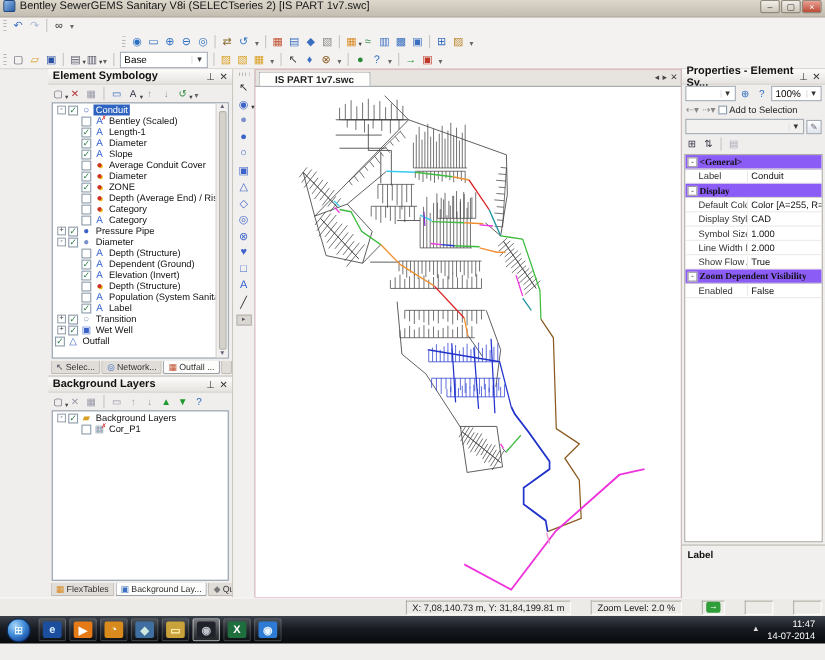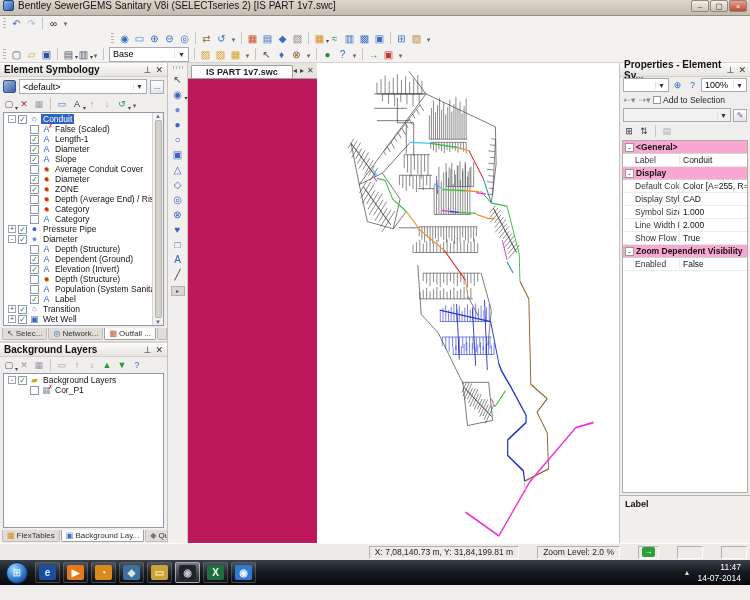--- a/index.html
+++ b/index.html
@@ -31,21 +31,21 @@
              font-size:10px; position:relative; flex:none; border-radius:2px; }
   .tb-icon .mini-arrow { position:absolute; right:-2px; bottom:1px; font-size:6px; color:#444; }
   .tb-sep { width:1px; height:12px; background:#c8c4bf; margin:0 3px; flex:none; }
   .tb-ov { font-size:7px; color:#666; width:9px; text-align:center; align-self:flex-end; padding-bottom:2px; flex:none; }
   .tb-combo { display:flex; align-items:center; height:15px; width:80px; background:#fff; margin:0 2px;
               border:1px solid #a5acb5; font-size:9px; padding:0 3px; flex:none; }
   .tb-combo .cv { flex:1; overflow:hidden; white-space:nowrap; }
   .tb-combo .ca { font-size:7px; color:#333; border-left:1px solid #dde2e8; padding-left:3px; }
 
   
-  .main { display:flex; height:480px; }
+  .main { display:flex; height:480px;padding-left:44px; }
   .leftdock { width:168px; background:#f0eeec; border-right:1px solid #c5c1bb; display:flex; flex-direction:column; }
   .panel { display:flex; flex-direction:column; }
   .panel.sym { height:280px; border-bottom:2px solid #d8d4cf; }
   .panel.bgp { flex:1; }
   .panel-h { height:14px; flex:none; display:flex; align-items:center; padding:0 4px; font-size:10px; font-weight:bold;
              color:#111; background:linear-gradient(#fcfcfb,#e6e3df); border-bottom:1px solid #d4d0ca; }
   .ph-btns { margin-left:auto; display:flex; gap:4px; font-size:9px; color:#333; font-weight:normal; }
   .sym-combo-row { display:flex; align-items:center; gap:3px; padding:2px 3px; height:19px; flex:none; }
   .mini-led { width:13px; height:13px; border-radius:2px; flex:none;
               background:linear-gradient(135deg,#9db8e0,#3a5fa8); border:1px solid #35518a; }
@@ -86,42 +86,42 @@
               align-items:center; padding-top:3px; }
   .vt-grip { width:10px; height:3px; flex:none; margin-bottom:3px;
              background:repeating-linear-gradient(90deg,#b9b5b0 0 1px, transparent 1px 3px); }
   .vt-icon { width:16px; height:15px; display:flex; align-items:center; justify-content:center; font-size:10px;
              position:relative; flex:none; }
   .vt-icon .mini-arrow { position:absolute; right:-2px; bottom:1px; font-size:6px; color:#333; }
   .vt-end { margin-top:4px; width:14px; height:10px; background:#dad6d1; border:1px solid #b5b2ac; font-size:6px;
             color:#555; text-align:center; line-height:9px; }
 
   
-  .canvas { flex:1; display:flex; flex-direction:row; background:#be185d; border-right:1px solid #c5c1bb; min-width:0; }
+  .canvas { flex:1; display:flex; flex-direction:column; background:#be185d; border-right:1px solid #c5c1bb; min-width:0; }
   .tabbar { height:16px; flex:none; display:flex; align-items:flex-end; padding:1px 3px 0; background:#e7e4e0;
             border-bottom:1px solid #9aa0a6; }
   .dtab { background:#fdfdfc; border:1px solid #9aa0a6; border-bottom:none; border-radius:2px 2px 0 0;
           font-size:9px; font-weight:bold; color:#222; padding:1px 14px; }
   .tab-ctrls { margin-left:auto; display:flex; gap:3px; font-size:8px; color:#444; padding-bottom:3px; }
   .cbody { flex:1; background:#fff; position:relative; }
   .cbody svg { position:absolute; inset:0; width:100%; height:100%; }
 
   
   .rightpanel { width:130px; background:#f0eeec; display:flex; flex-direction:column; }
   .rp-row { display:flex; align-items:center; gap:2px; padding:1px 3px; flex:none; }
   .rp-icon { width:13px; height:12px; display:flex; align-items:center; justify-content:center; font-size:9px; flex:none; }
   .combo.small { height:14px; }
   .chk { width:8px; height:8px; border:1px solid #8a9aa8; background:#fff; flex:none; }
   .rp-label { font-size:8.5px; color:#222; white-space:nowrap; }
   .edit-btn { width:14px; height:13px; flex:none; border:1px solid #a5acb5; background:linear-gradient(#fff,#dfe5ec);
               font-size:8px; text-align:center; line-height:12px; color:#667; }
   .grid { flex:1; background:#fff; border:1px solid #b0aca6; margin:1px 2px 0; overflow:hidden;
           display:flex; flex-direction:column; }
   .grow { display:flex; align-items:center; height:13px; font-size:8.5px; border-bottom:1px solid #eceae6; flex:none; }
-  .grow.cat { background:#f9a8d4; font-weight:bold; border-bottom:1px solid #d8d4d0; }
+  .grow.cat { background:#8b5cf6; font-weight:bold; border-bottom:1px solid #d8d4d0;font-family:Liberation Serif, serif; }
   .gexp { width:9px; height:9px; flex:none; border:1px solid #999; background:#fff; font-size:7px; line-height:7px;
           text-align:center; margin:0 2px; font-weight:normal; }
   .glabel { width:56px; flex:none; padding-left:12px; color:#333; overflow:hidden; white-space:nowrap; }
   .grow.cat .glabel { width:auto; padding-left:0; color:#111; }
   .gvalue { flex:1; border-left:1px solid #eceae6; padding-left:3px; overflow:hidden; white-space:nowrap; color:#111; }
   .help-box { height:48px; flex:none; margin-top:2px; border-top:1px solid #b9b5af; background:#f2f0ee; padding:3px 5px; }
   .help-title { font-size:9px; font-weight:bold; color:#111; margin-bottom:2px; }
   .help-text { font-size:8.5px; color:#333; line-height:1.2; }
 
   
@@ -239,28 +239,20 @@
     <div class="leftdock">
 
       <div class="panel sym">
         <div class="panel-h">
           <span>Element Symbology</span>
           <span class="ph-btns">
             <span>⊥</span>
             <span>✕</span>
           </span>
         </div>
-        <div class="sym-combo-row">
-          <span class="mini-led"></span>
-          <span class="combo">
-            <span>&lt;default&gt;</span>
-            <span class="arrow">▼</span>
-          </span>
-          <span class="dots-btn">...</span>
-        </div>
         <div class="panel-tb" id="symTb">
             <span class="pt-icon" style="color: rgb(85, 85, 102);">▢<span class="mini-arrow">▾</span></span>
             <span class="pt-icon" style="color: rgb(176, 48, 48);">✕</span>
             <span class="pt-icon" style="color: rgb(153, 153, 170);">▦</span>
             <span class="tb-sep"></span>
             <span class="pt-icon" style="color: rgb(58, 111, 192);">▭</span>
             <span class="pt-icon" style="color: rgb(51, 51, 68);">A<span class="mini-arrow">▾</span></span>
             <span class="pt-icon" style="color: rgb(153, 153, 170);">↑</span>
             <span class="pt-icon" style="color: rgb(153, 153, 170);">↓</span>
             <span class="pt-icon" style="color: rgb(42, 138, 58);">↺<span class="mini-arrow">▾</span></span>
@@ -273,21 +265,21 @@
                 <span class="texp">-</span>
                 <span class="tcb">✓</span>
                 <span class="ticon" style="color: rgb(74, 111, 208);">○</span>
                 <span class="tlabel sel">Conduit</span>
               </div>
               <div class="trow">
                 <span class="tind" style="width: 14px;"></span>
                 <span class="texp none"></span>
                 <span class="tcb"></span>
                 <span class="ticon" style="color: rgb(47, 95, 208);">A<span class="ovx">✗</span></span>
-                <span class="tlabel">False (Scaled)</span>
+                <span class="tlabel">Bentley (Scaled)</span>
               </div>
               <div class="trow">
                 <span class="tind" style="width: 14px;"></span>
                 <span class="texp none"></span>
                 <span class="tcb">✓</span>
                 <span class="ticon" style="color: rgb(47, 95, 208);">A</span>
                 <span class="tlabel">Length-1</span>
               </div>
               <div class="trow">
                 <span class="tind" style="width: 14px;"></span>

